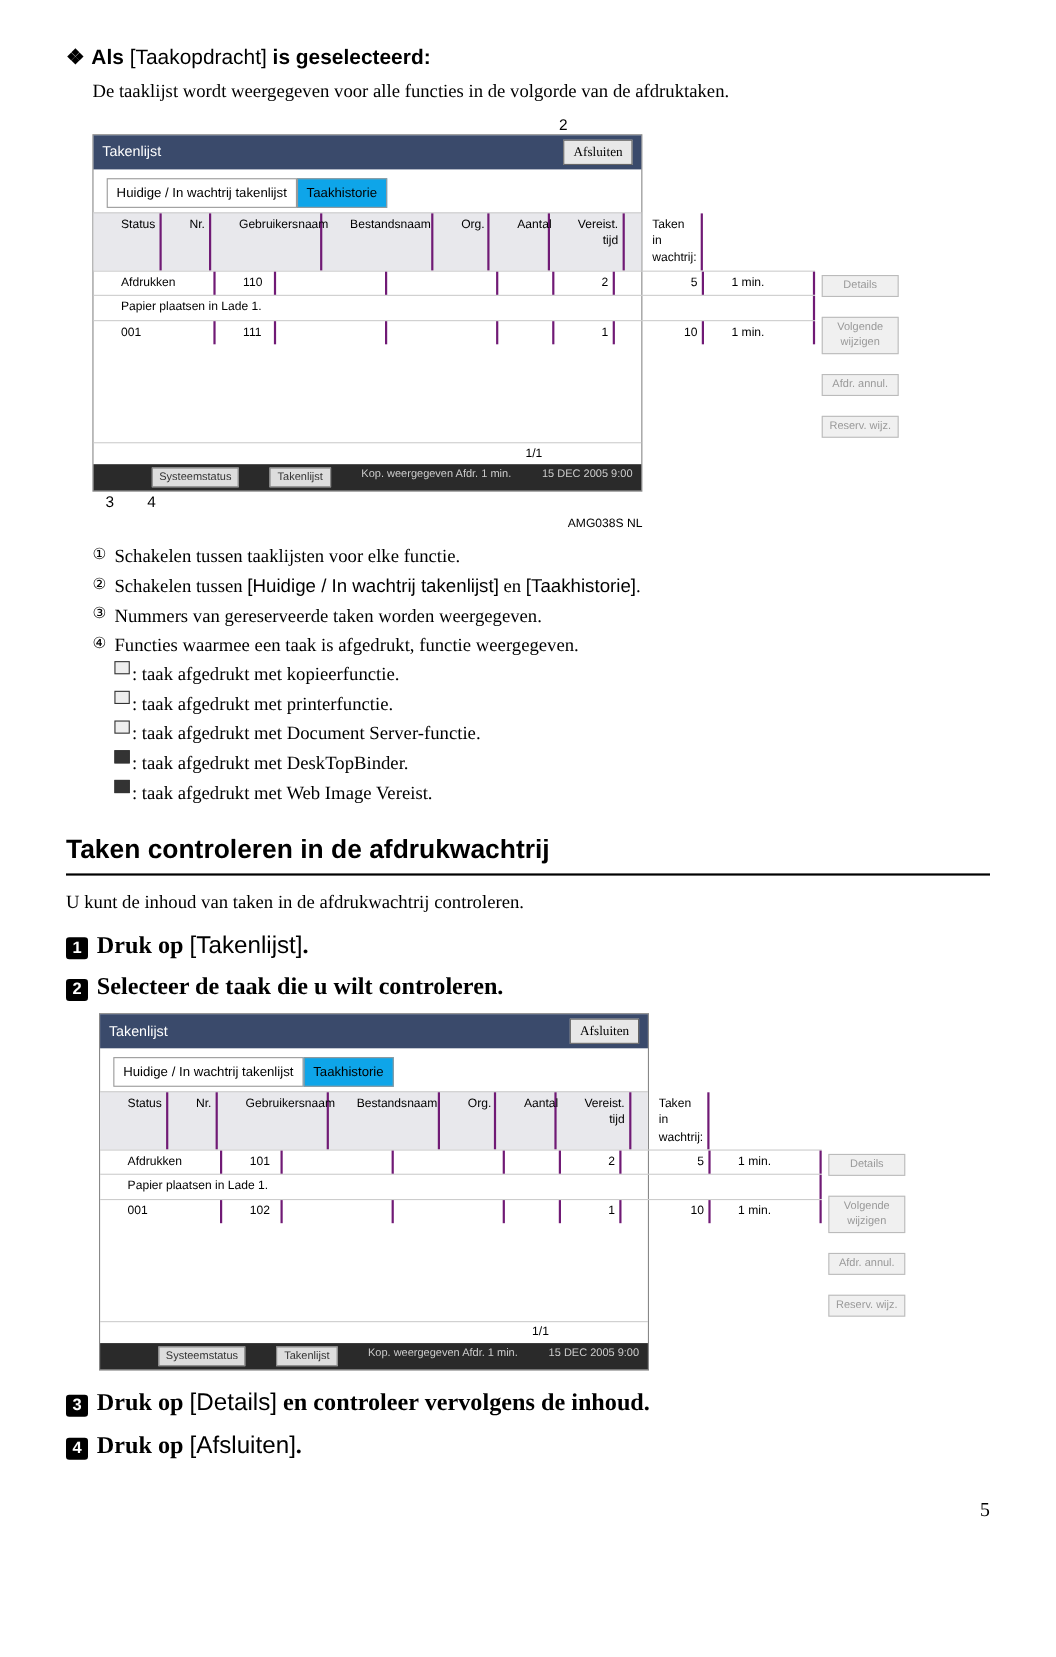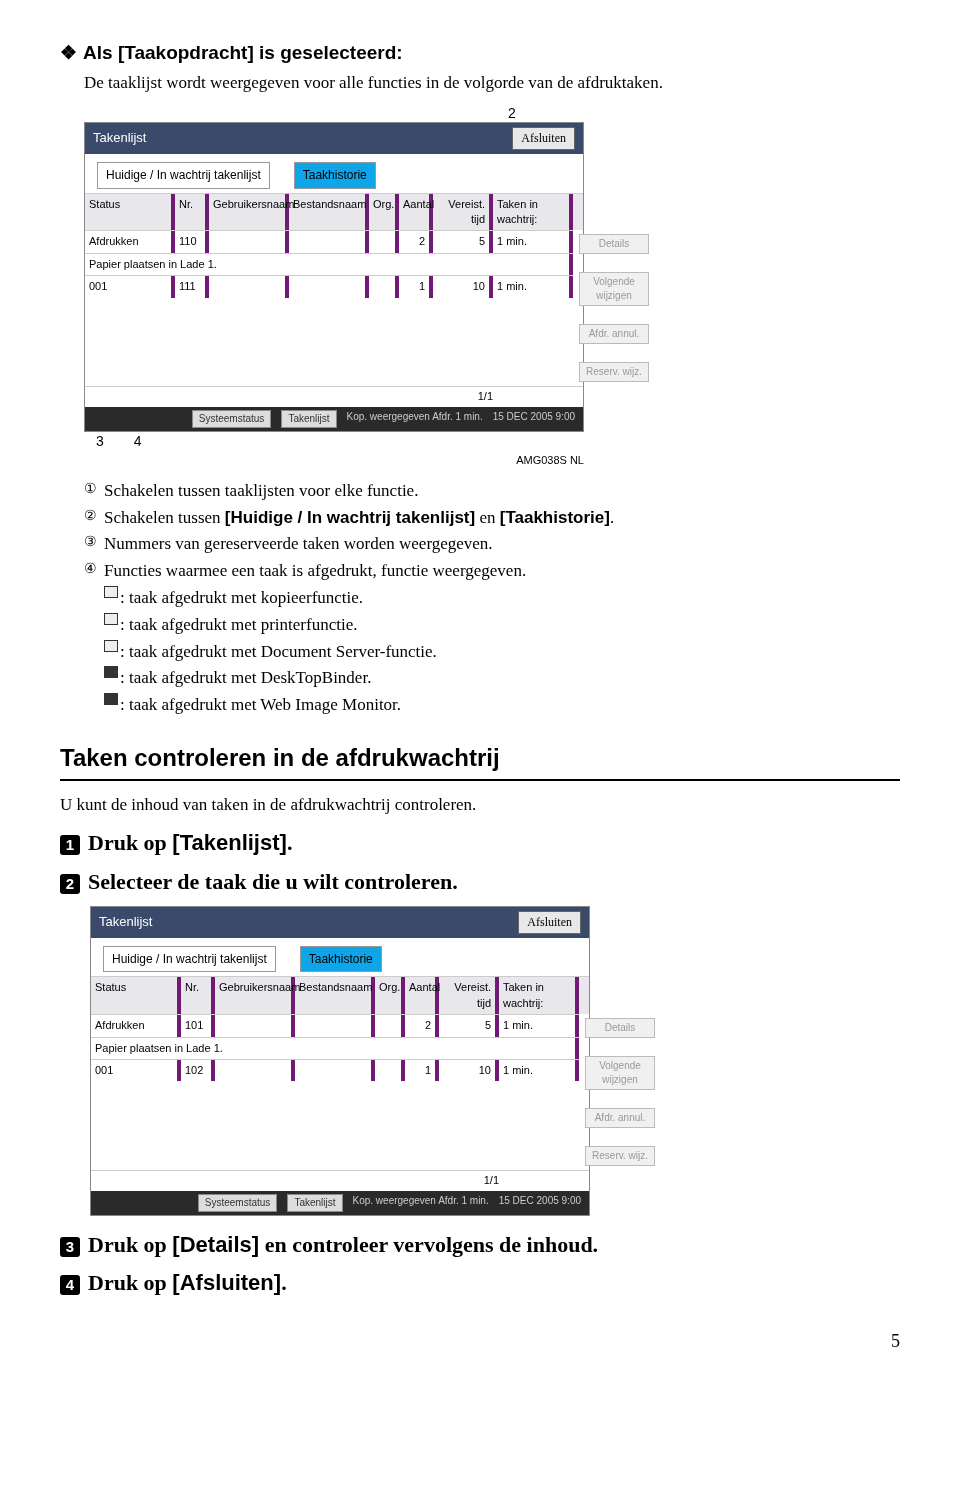--- a/index.html
+++ b/index.html
@@ -14,21 +14,21 @@
     width: 960px;
   }
   .section-title {
     font-family: Arial, Helvetica, sans-serif;
     font-weight: bold;
     font-size: 19px;
     margin-bottom: 4px;
   }
   .diamond { font-size: 19px; margin-right: 6px; }
   .section-desc { margin: 2px 0 10px 24px; }
-  .bold-sans { font-family: Arial, Helvetica, sans-serif; font-weight: bold; }
+  .bold-sans { font-family: Arial, Helvetica, sans-serif; font-weight: normal; }
   .fig-area { margin: 10px 0 6px 24px; }
   .callout-top {
     text-align: center;
     font-family: Arial, Helvetica, sans-serif;
     font-size: 14px;
     margin-bottom: -2px;
     margin-left: 40px;
   }
   .screenshot {
     border: 1px solid #888;
@@ -48,39 +48,39 @@
   .titlebar .close-btn {
     background: #e8e8e8;
     color: #000;
     border: 1px solid #666;
     padding: 2px 8px;
     font-size: 12px;
     font-family: Liberation Serif, serif;
   }
   .tabs-row {
     display: flex;
-    gap: 24px;
+    gap: 0;
     padding: 8px 12px 4px 12px;
     font-family: Arial, Helvetica, sans-serif;
     font-size: 12px;
   }
   .tab-item {
     border: 1px solid #999;
     padding: 4px 8px;
     background: #0ea5e9;
   }
   .tab-active { background: #fff; }
   .tbl-header, .tbl-row {
     display: flex;
     font-family: Arial, Helvetica, sans-serif;
     font-size: 11px;
     border-top: 1px solid #ccc;
   }
   .tbl-header { background: #e8e8ec; font-weight: normal; }
-  .cell { padding: 3px 4px; border-right: 4px solid #701a75; }
+  .cell { padding: 3px 4px; border-right: 2px solid #701a75; margin-left: 21px; }
   .c-status { width: 90px; }
   .c-nr { width: 34px; }
   .c-user { width: 80px; }
   .c-best { width: 80px; }
   .c-org { width: 30px; }
   .c-aant { width: 34px; text-align: right; }
   .c-ver { width: 60px; text-align: right; }
   .c-wacht { width: 80px; }
   .side-btns {
     display: flex;
@@ -109,21 +109,21 @@
     border-top: 1px solid #ccc;
   }
   .statusbar {
     background: #2a2a2a;
     color: #ccc;
     font-family: Arial, Helvetica, sans-serif;
     font-size: 10px;
     padding: 3px 8px;
     display: flex;
     justify-content: flex-end;
-    gap: 10px;
+    gap: 28px;
   }
   .sbtn {
     background: #ddd;
     color: #333;
     padding: 1px 6px;
     border: 1px solid #888;
   }
   .callouts-bottom {
     display: flex;
     gap: 30px;
@@ -306,21 +306,21 @@
       <span>: taak afgedrukt met Document Server-functie.</span>
     </div>
   <div class="num-item">
       <span class="num-circle"></span>
       <span class="icon-img" style="background:#333"></span>
       <span>: taak afgedrukt met DeskTopBinder.</span>
     </div>
   <div class="num-item">
       <span class="num-circle"></span>
       <span class="icon-img" style="background:#333"></span>
-      <span>: taak afgedrukt met Web Image Monitor.</span>
+      <span>: taak afgedrukt met Web Image Vereist.</span>
     </div>
 </div>
 
 <h2 class="sub">Taken controleren in de afdrukwachtrij</h2>
 <p class="body-para">U kunt de inhoud van taken in de afdrukwachtrij controleren.</p>
 
 <div class="step-row">
   <span class="step-num">1</span>
   <span class="step-text"><span>Druk op </span><span class="bold-sans">[Takenlijst]</span><span>.</span></span>
 </div>

